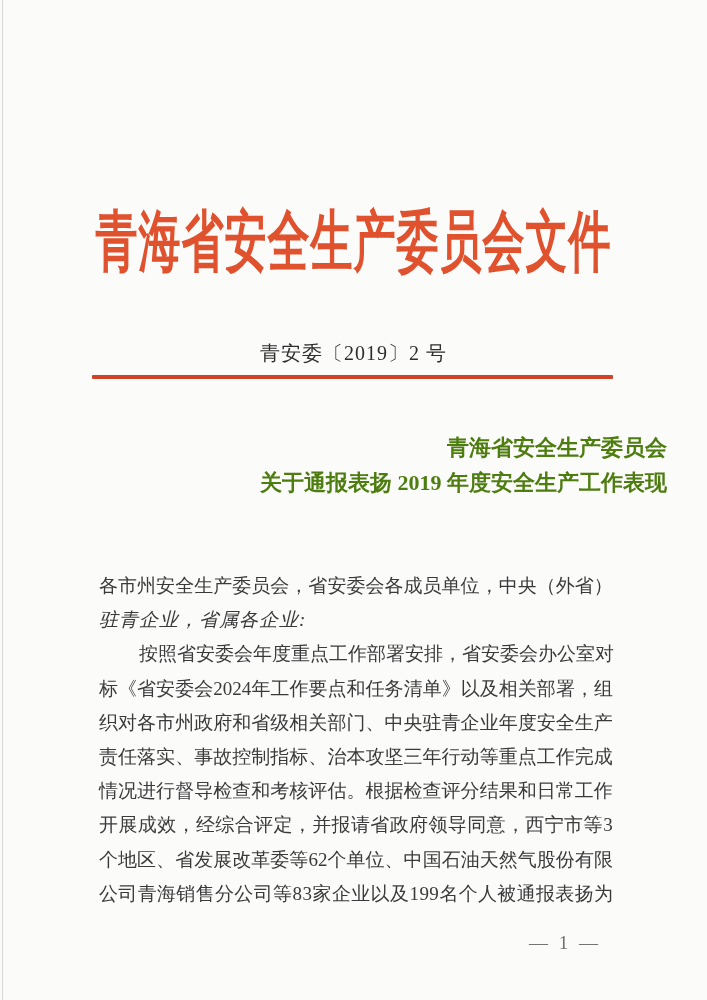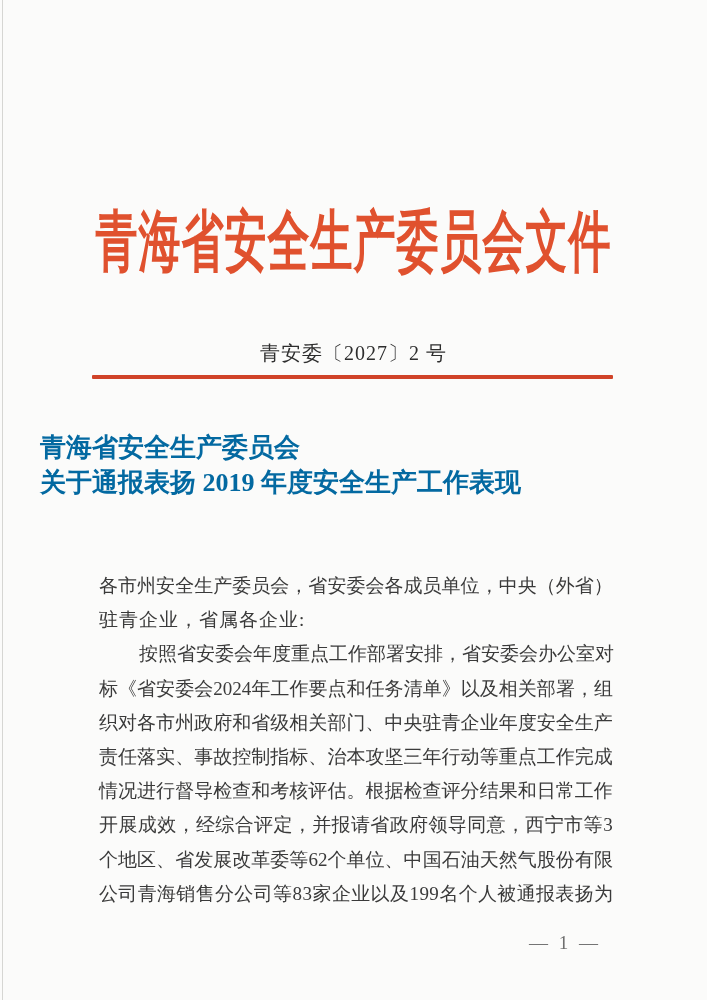--- a/index.html
+++ b/index.html
@@ -54,42 +54,43 @@
     position: absolute;
     top: 375px; left: 92px;
     width: 521px; height: 4px;
     background: #d04328;
     border-radius: 1px;
   }
   .doc-title {
     position: absolute;
     top: 431px; left: 40px;
     width: 627px;
-    text-align: left;
+    text-align: right;
     font-weight: 700;
-    font-size: 26px;
+    font-size: 22px;
     line-height: 34.5px;
-    color: #0369a1;
+    color: #4d7c0f;
   }
   .body-block {
     position: absolute;
     top: 569px; left: 99px;
     width: 514px;
     font-size: 19px;
     color: #3a3a3a;
   }
   .bline { height: 34.2px; }
   .jline {
     display: flex;
     justify-content: space-between;
     align-items: center;
   }
   .plain {
     line-height: 34.2px;
     letter-spacing: 1px;
+    font-style: italic;
   }
   .indent { padding-left: 40px; }
   .page-number {
     position: absolute;
     top: 932px; right: 106px;
     font-size: 19px;
     letter-spacing: 3px;
     color: #6e6e6e;
     white-space: nowrap;
   }
@@ -97,21 +98,21 @@
 </head>
 <body>
 
 <div class="page">
   <div class="scan-edge"></div>
 
   <div class="letterhead">
     <div class="letterhead-text">青海省安全生产委员会文件</div>
   </div>
 
-  <div class="doc-number">青安委〔2027〕2 号</div>
+  <div class="doc-number">青安委〔2019〕2 号</div>
 
   <div class="divider"></div>
 
   <div class="doc-title">
     <div>青海省安全生产委员会</div>
     <div>关于通报表扬 2019 年度安全生产工作表现</div>
   </div>
 
   <div class="body-block">
     <div class="bline jline">

